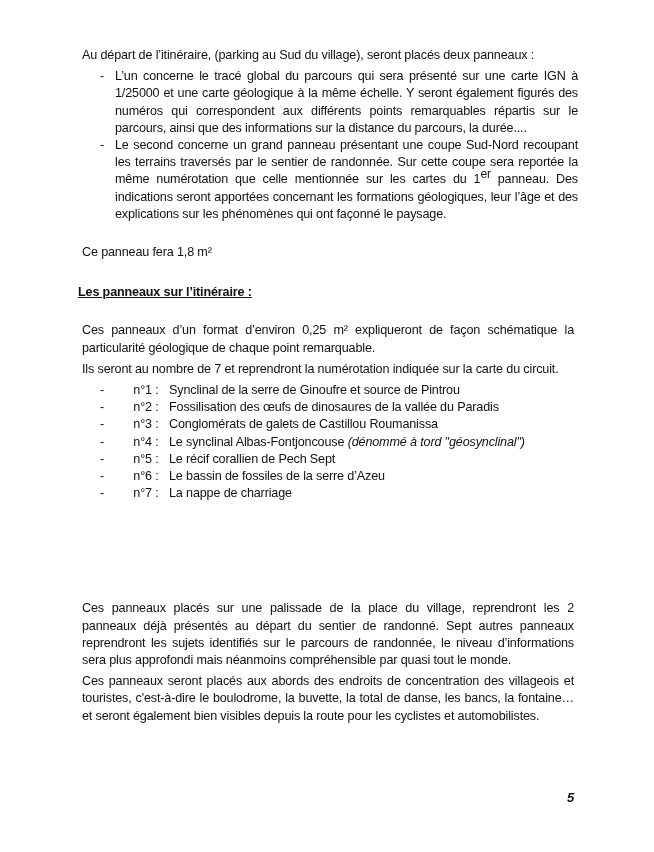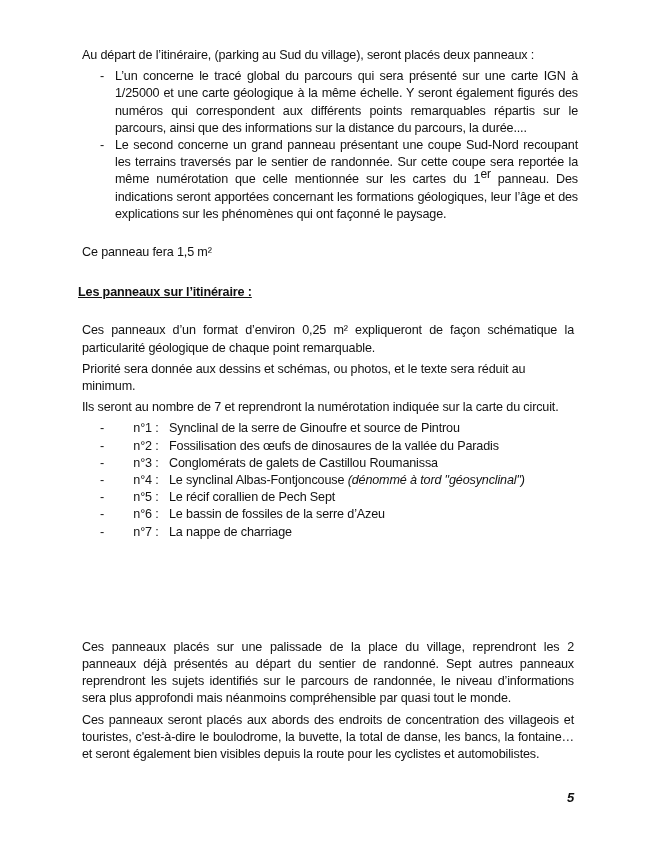--- a/index.html
+++ b/index.html
@@ -31,28 +31,27 @@
 
 <div class="page">
 
   <div class="gap1"></div>
   <p>Au départ de l’itinéraire, (parking au Sud du village), seront placés deux panneaux :</p>
   <ul class="dash">
     <li>L’un concerne le tracé global du parcours qui sera présenté sur une carte IGN à 1/25000 et une carte géologique à la même échelle. Y seront également figurés des numéros qui correspondent aux différents points remarquables répartis sur le parcours, ainsi que des informations sur la distance du parcours, la durée....</li>
     <li><span>Le second concerne un grand panneau présentant une coupe Sud-Nord recoupant les terrains traversés par le sentier de randonnée. Sur cette coupe sera reportée la même numérotation que celle mentionnée sur les cartes du 1</span><sup>er</sup><span> panneau. Des indications seront apportées concernant les formations géologiques, leur l’âge et des explications sur les phénomènes qui ont façonné le paysage.</span></li>
   </ul>
   <div class="gap1"></div>
-  <p>Ce panneau fera 1,5 m²</p>
+  <p>Ce panneau fera 1,8 m²</p>
   <div class="gap1"></div>
   <div style="height:2px"></div>
 
   <p class="heading">Les panneaux sur l’itinéraire :</p>
   <div class="gap1"></div>
   <p class="just">Ces panneaux d’un format d’environ 0,25 m² expliqueront de façon schématique la particularité géologique  de chaque point remarquable.</p>
-  <p>Priorité sera donnée aux dessins et schémas, ou photos, et le texte sera réduit au minimum.</p>
   <p>Ils seront au nombre de 7 et reprendront la numérotation indiquée sur la carte du circuit.</p>
   <ul class="dash pts">
     <li><span class="num">n°1 :</span><span>Synclinal de la serre de Ginoufre et source de Pintrou</span></li>
     <li><span class="num">n°2 :</span><span>Fossilisation des œufs de dinosaures de la vallée du Paradis</span></li>
     <li><span class="num">n°3 :</span><span>Conglomérats de galets de Castillou Roumanissa</span></li>
     <li><span class="num">n°4 :</span><span>Le synclinal Albas-Fontjoncouse </span><span class="it">(dénommé à tord "géosynclinal")</span></li>
     <li><span class="num">n°5 :</span><span>Le récif corallien de Pech Sept</span></li>
     <li><span class="num">n°6 :</span><span>Le bassin de fossiles de la serre d’Azeu</span></li>
     <li><span class="num">n°7 :</span><span>La nappe de charriage</span></li>
   </ul>

